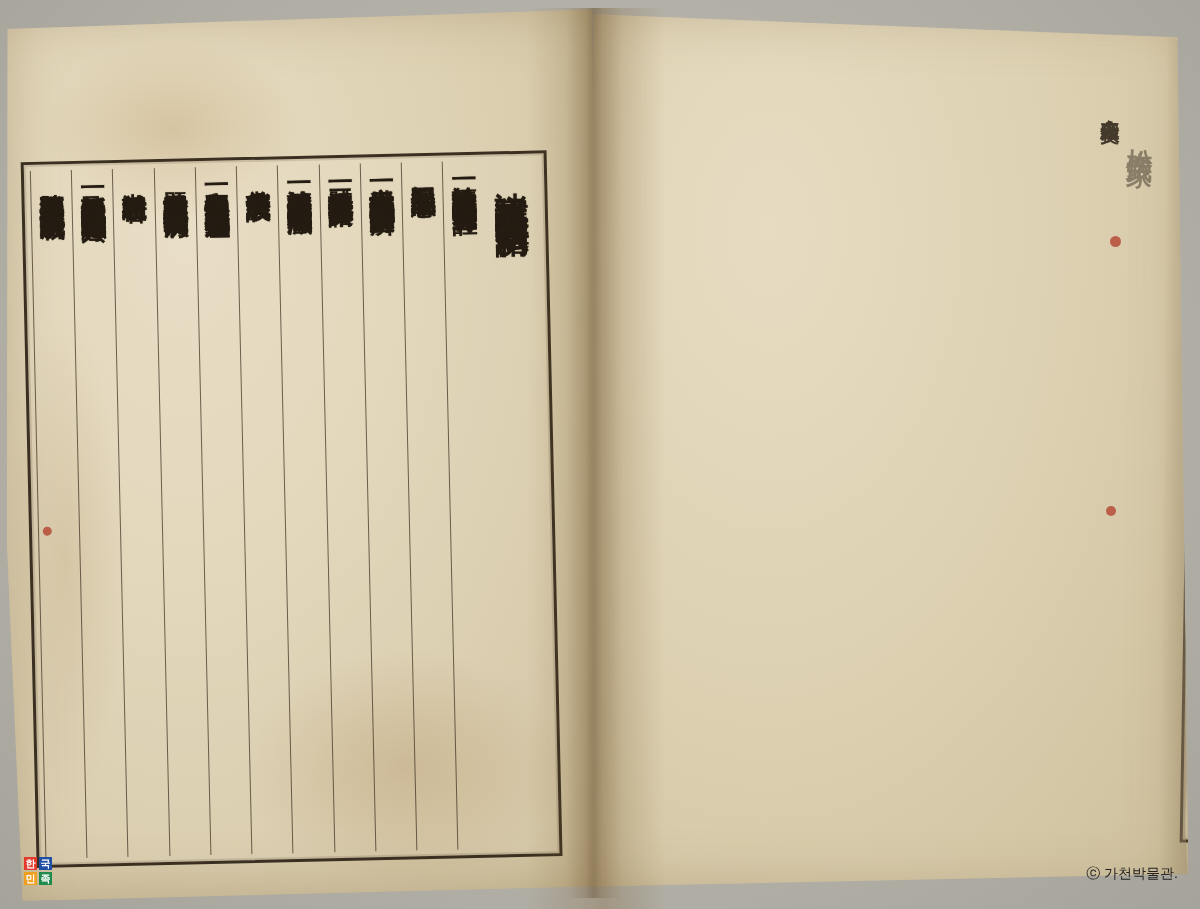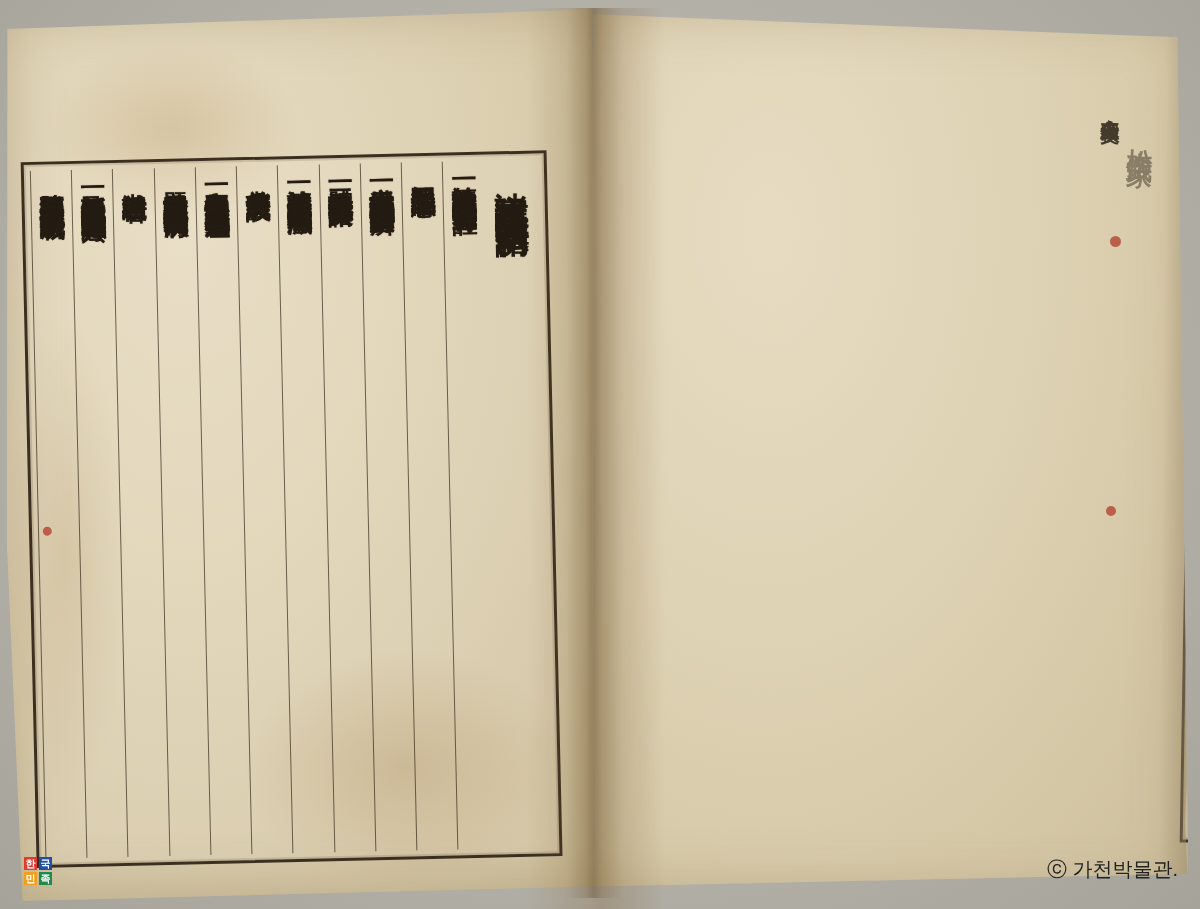--- a/index.html
+++ b/index.html
@@ -208,21 +208,21 @@
   .wm-en {
     font-family: "Liberation Sans", sans-serif;
     font-size: 12px;
     color: #1a1a1a;
   }
   .credit {
     position: absolute;
     right: 22px;
     bottom: 26px;
     font-family: "Liberation Sans", sans-serif;
-    font-size: 20px;
+    font-size: 14px;
     color: #222;
   }
 </style>
 </head>
 <body>
 
 <div id="page">
 
   <div class="book">
 

